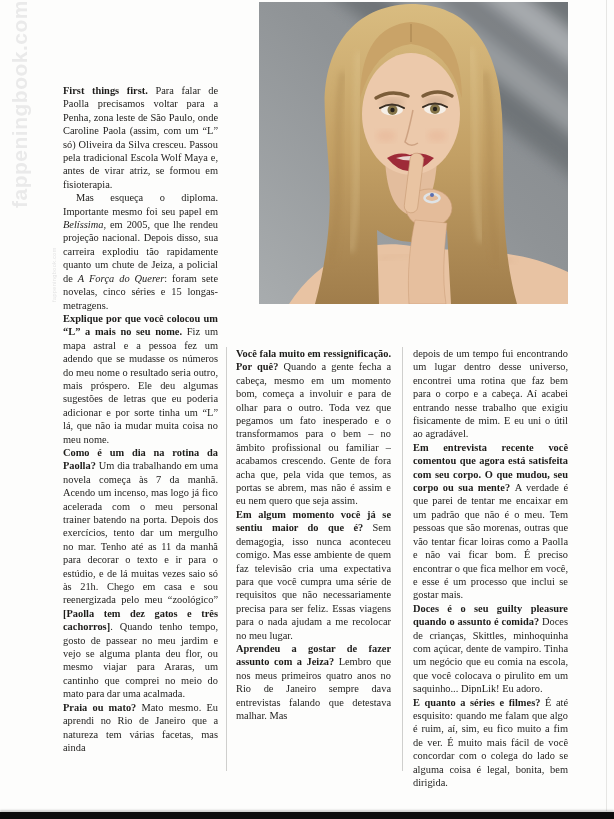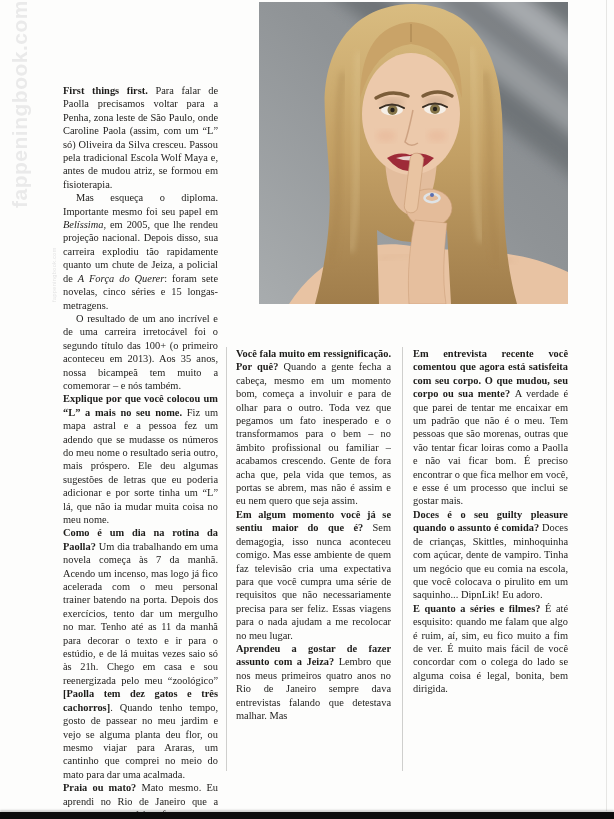--- a/index.html
+++ b/index.html
@@ -135,33 +135,33 @@
       <g transform="rotate(7 155 182)">
         <rect x="148" y="151" width="13.5" height="60" rx="6.5" fill="#e9c4a2" stroke="#c89a74" stroke-width=".6"></rect>
       </g>
       <ellipse cx="173" cy="196" rx="7.5" ry="4.2" fill="none" stroke="#dfe3e6" stroke-width="2.6"></ellipse>
       <circle cx="173" cy="193" r="2" fill="#5a6eb0"></circle>
       <path d="M150 302 C 148 270, 151 242, 156 218 L 188 221 C 185 250, 183 276, 187 302 Z" fill="#e6bf9e" stroke="#c89a74" stroke-width=".5"></path>
     </svg>
   </figure>
 
   <div class="col col-left">
-      <p class=""><span class="run-bolditalic">First things first.</span><span class="run-normal"> Para falar de Paolla precisamos voltar para a Penha, zona leste de São Paulo, onde Caroline Paola (assim, com um “L” só) Oliveira da Silva cresceu. Passou pela tradicional Escola Wolf Maya e, antes de mudou atriz, se formou em fisioterapia.</span></p>
+      <p class=""><span class="run-bolditalic">First things first.</span><span class="run-normal"> Para falar de Paolla precisamos voltar para a Penha, zona leste de São Paulo, onde Caroline Paola (assim, com um “L” só) Oliveira da Silva cresceu. Passou pela tradicional Escola Wolf Maya e, antes de virar atriz, se formou em fisioterapia.</span></p>
       <p class="indent "><span class="run-normal">Mas esqueça o diploma. Importante mesmo foi seu papel em </span><span class="run-italic">Belíssima</span><span class="run-normal">, em 2005, que lhe rendeu projeção nacional. Depois disso, sua carreira explodiu tão rapidamente quanto um chute de Jeiza, a policial de </span><span class="run-italic">A Força do Querer</span><span class="run-normal">: foram sete novelas, cinco séries e 15 longas-metragens.</span></p>
-      <p class="indent "><span class="run-normal">O resultado de um ano incrível e de uma carreira irretocável foi o segundo título das 100+ (o primeiro aconteceu em 2013). Aos 35 anos, nossa bicampeã tem muito a comemorar – e nós também.</span></p>
       <p class="gap"><span class="run-bold">Explique por que você colocou um “L” a mais no seu nome. </span><span class="run-normal">Fiz um mapa astral e a pessoa fez um adendo que se mudasse os números do meu nome o resultado seria outro, mais próspero. Ele deu algumas sugestões de letras que eu poderia adicionar e por sorte tinha um “L” lá, que não ia mudar muita coisa no meu nome.</span></p>
       <p class="gap"><span class="run-bold">Como é um dia na rotina da Paolla? </span><span class="run-normal">Um dia trabalhando em uma novela começa às 7 da manhã. Acendo um incenso, mas logo já fico acelerada com o meu personal trainer batendo na porta. Depois dos exercícios, tento dar um mergulho no mar. Tenho até as 11 da manhã para decorar o texto e ir para o estúdio, e de lá muitas vezes saio só às 21h. Chego em casa e sou reenergizada pelo meu “zoológico” </span><span class="run-bolditalic">[Paolla tem dez gatos e três cachorros]</span><span class="run-normal">. Quando tenho tempo, gosto de passear no meu jardim e vejo se alguma planta deu flor, ou mesmo viajar para Araras, um cantinho que comprei no meio do mato para dar uma acalmada.</span></p>
       <p class="gap"><span class="run-bold">Praia ou mato? </span><span class="run-normal">Mato mesmo. Eu aprendi no Rio de Janeiro que a natureza tem várias facetas, mas ainda</span></p>
     </div>
   <div class="col col-middle">
       <p class="gap"><span class="run-bold">Você fala muito em ressignificação. Por quê? </span><span class="run-normal">Quando a gente fecha a cabeça, mesmo em um momento bom, começa a involuir e para de olhar para o outro. Toda vez que pegamos um fato inesperado e o transformamos para o bem – no âmbito profissional ou familiar – acabamos crescendo. Gente de fora acha que, pela vida que temos, as portas se abrem, mas não é assim e eu nem quero que seja assim.</span></p>
       <p class="gap"><span class="run-bold">Em algum momento você já se sentiu maior do que é? </span><span class="run-normal">Sem demagogia, isso nunca aconteceu comigo. Mas esse ambiente de quem faz televisão cria uma expectativa para que você cumpra uma série de requisitos que não necessariamente precisa para ser feliz. Essas viagens para o nada ajudam a me recolocar no meu lugar.</span></p>
       <p class="gap"><span class="run-bold">Aprendeu a gostar de fazer assunto com a Jeiza? </span><span class="run-normal">Lembro que nos meus primeiros quatro anos no Rio de Janeiro sempre dava entrevistas falando que detestava malhar. Mas</span></p>
     </div>
   <div class="col col-right">
+      <p class=""><span class="run-normal">depois de um tempo fui encontrando um lugar dentro desse universo, encontrei uma rotina que faz bem para o corpo e a cabeça. Aí acabei entrando nesse trabalho que exigiu fisicamente de mim. E eu uni o útil ao agradável.</span></p>
       <p class="gap"><span class="run-bold">Em entrevista recente você comentou que agora está satisfeita com seu corpo. O que mudou, seu corpo ou sua mente? </span><span class="run-normal">A verdade é que parei de tentar me encaixar em um padrão que não é o meu. Tem pessoas que são morenas, outras que vão tentar ficar loiras como a Paolla e não vai ficar bom. É preciso encontrar o que fica melhor em você, e esse é um processo que inclui se gostar mais.</span></p>
       <p class="gap"><span class="run-bold">Doces é o seu </span><span class="run-bolditalic">guilty pleasure</span><span class="run-bold"> quando o assunto é comida? </span><span class="run-normal">Doces de crianças, Skittles, minhoquinha com açúcar, dente de vampiro. Tinha um negócio que eu comia na escola, que você colocava o pirulito em um saquinho... DipnLik! Eu adoro.</span></p>
       <p class="gap"><span class="run-bold">E quanto a séries e filmes? </span><span class="run-normal">É até esquisito: quando me falam que algo é ruim, aí, sim, eu fico muito a fim de ver. É muito mais fácil de você concordar com o colega do lado se alguma coisa é legal, bonita, bem dirigida.</span></p>
     </div>
 
   <div class="divider divider-1"></div>
   <div class="divider divider-2"></div>
   <div class="edge-line"></div>
   <div class="bottom-bar"></div>
 </div>

